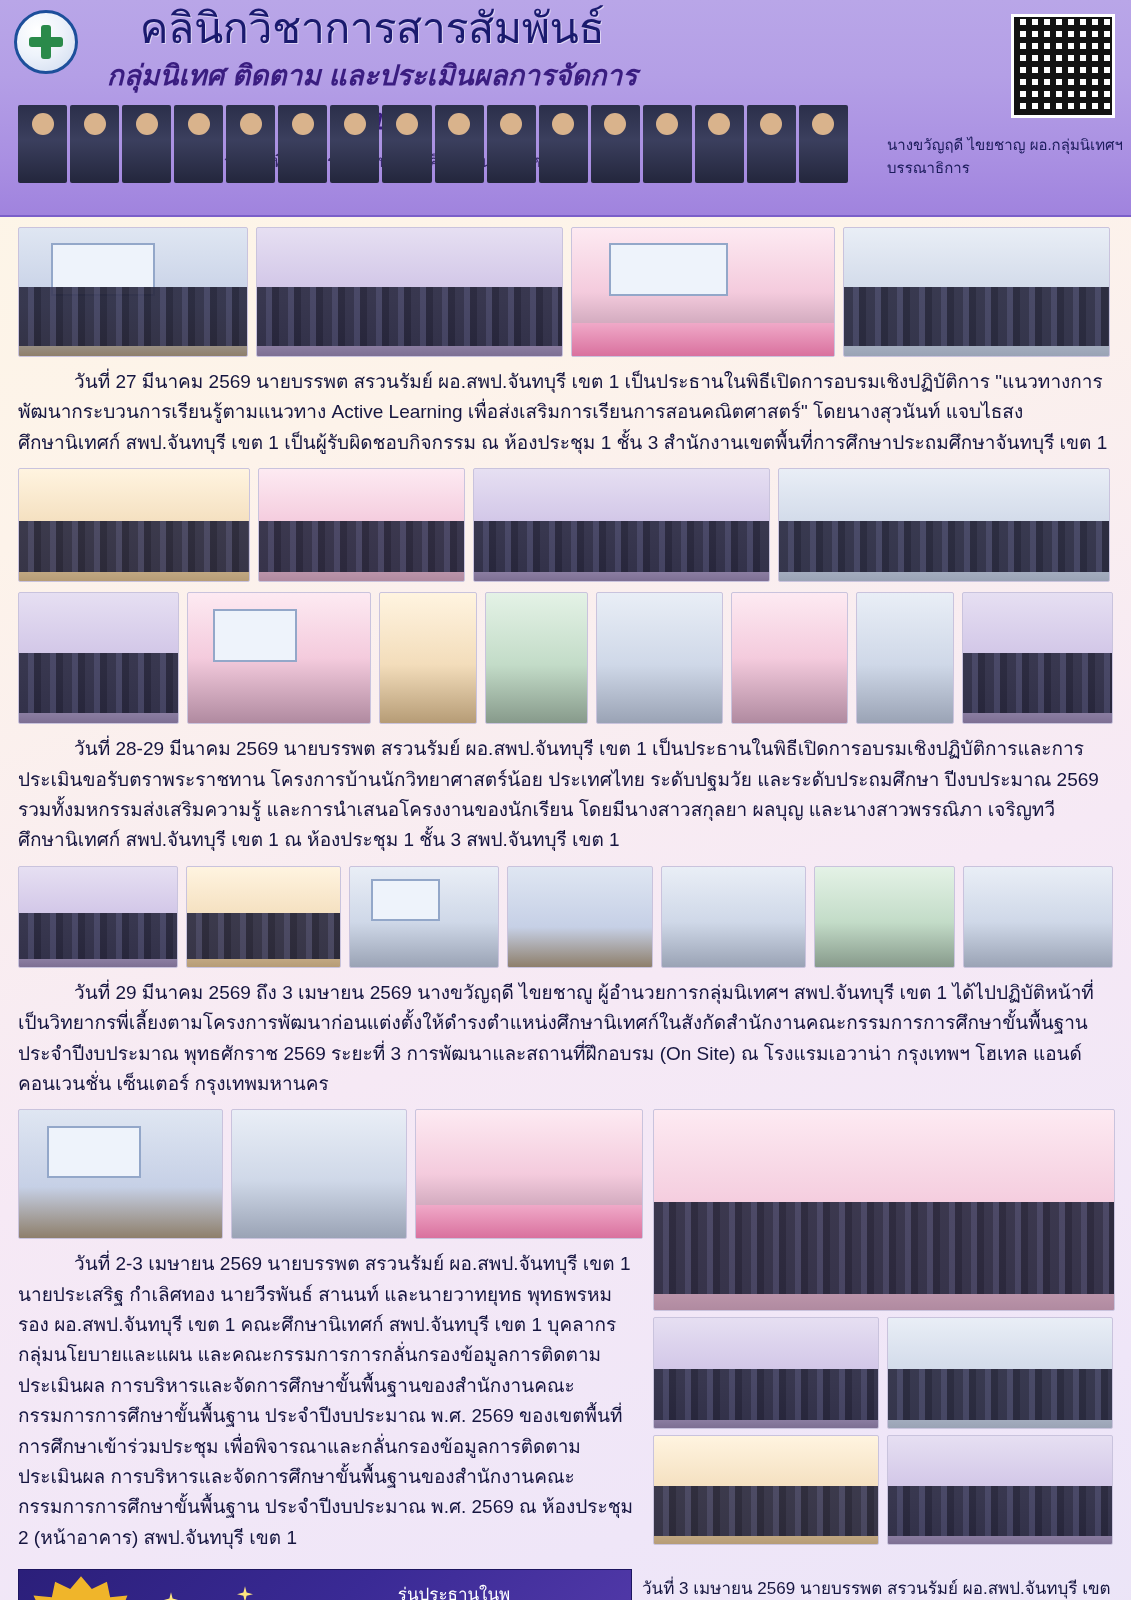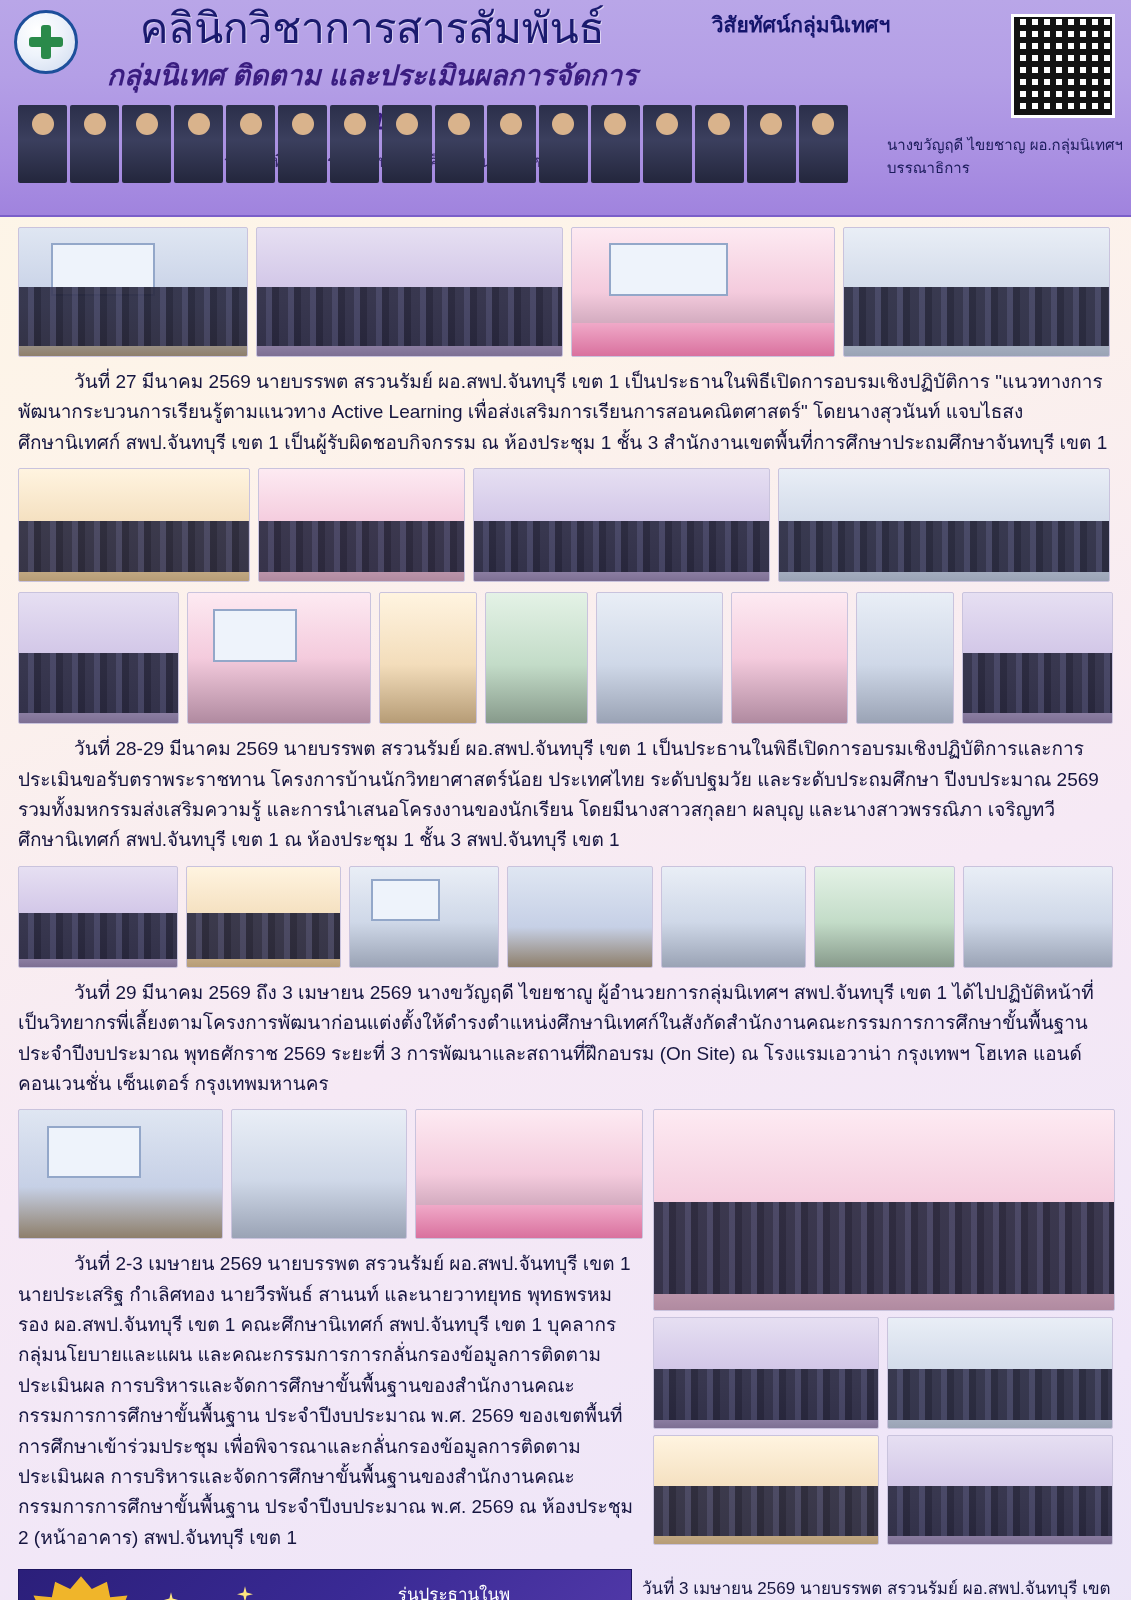--- a/index.html
+++ b/index.html
@@ -172,21 +172,20 @@
         <div class="cross"></div>
       </div>
 
     <div class="title-block">
       <div class="main-title">คลินิกวิชาการสารสัมพันธ์</div>
       <div class="sub-title">กลุ่มนิเทศ ติดตาม และประเมินผลการจัดการศึกษา</div>
       <div class="sub-title2">สำนักงานเขตพื้นที่การศึกษาประถมศึกษาจันทบุรี เขต 1</div>
     </div>
 
     <div class="vision">
-      <div class="vision-title">วิสัยทัศน์กลุ่มนิเทศฯ</div>
     </div>
 
     <div class="qr-head">
         <div class="qr"></div>
       </div>
 
     <div class="photo-strip">
       <div class="ps-person"></div>
       <div class="ps-person"></div>
       <div class="ps-person"></div>

